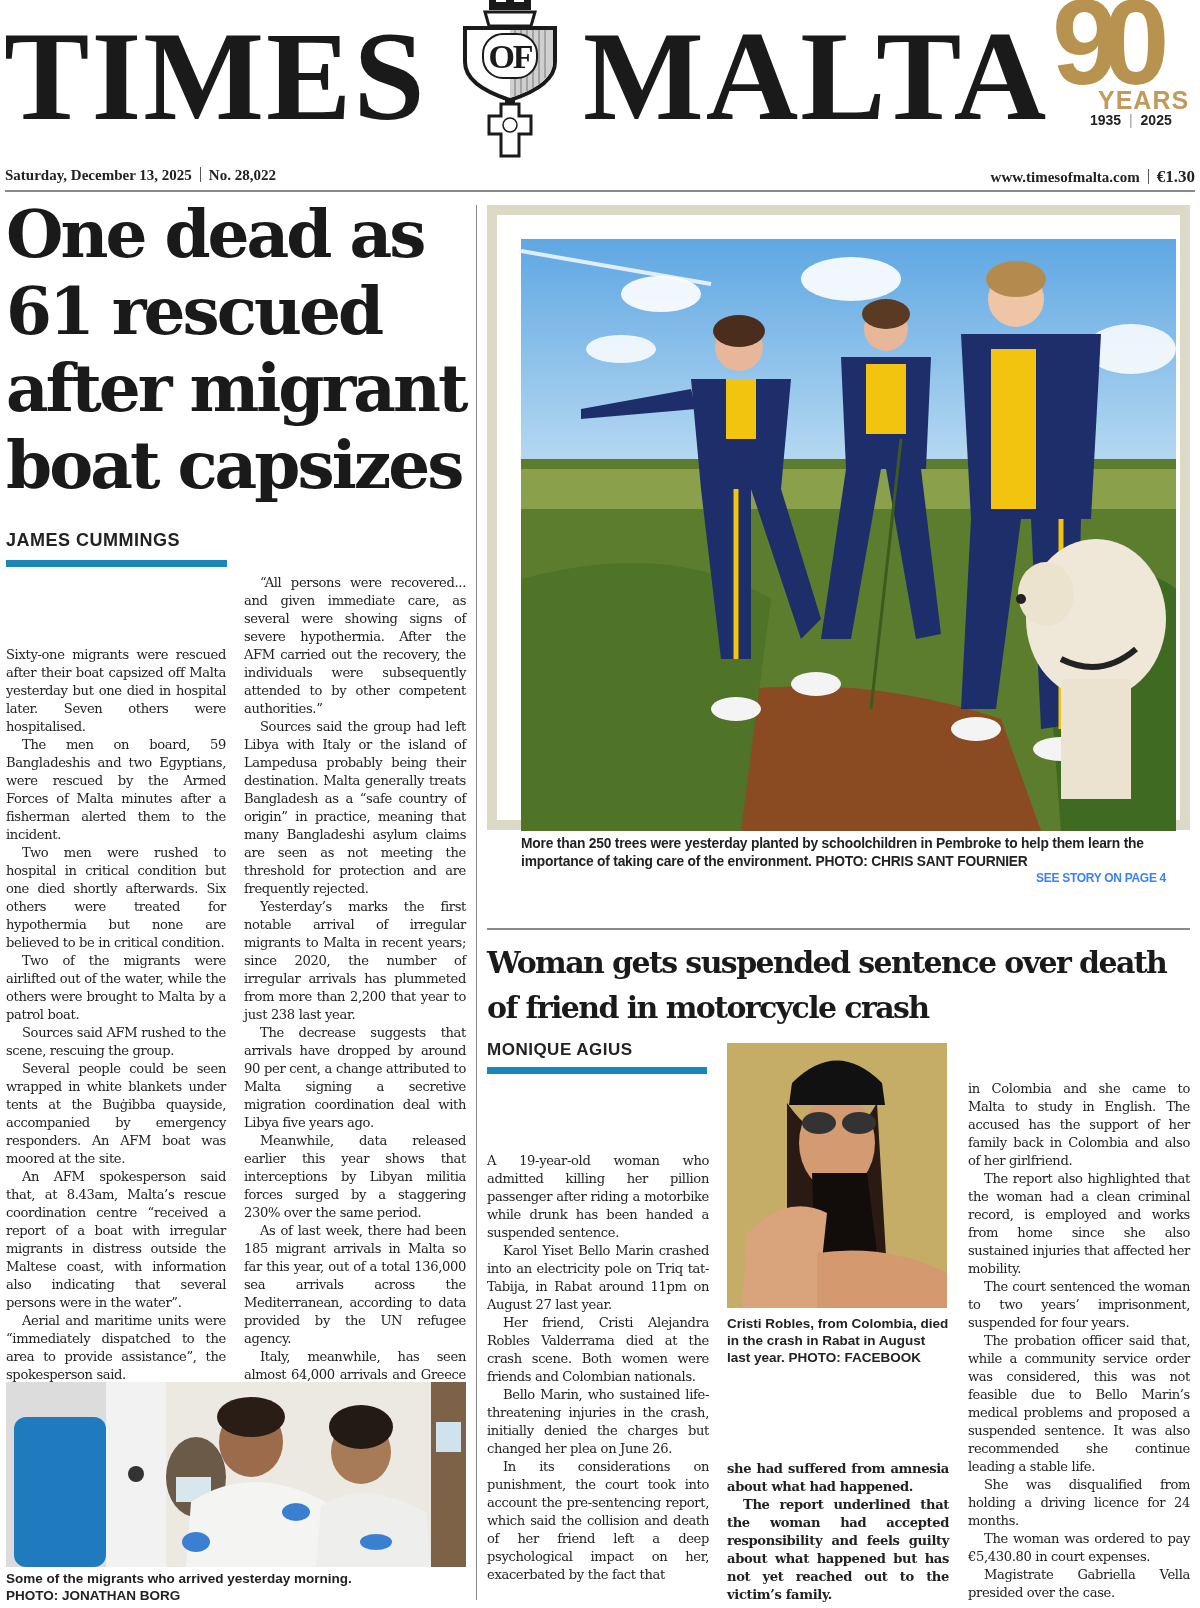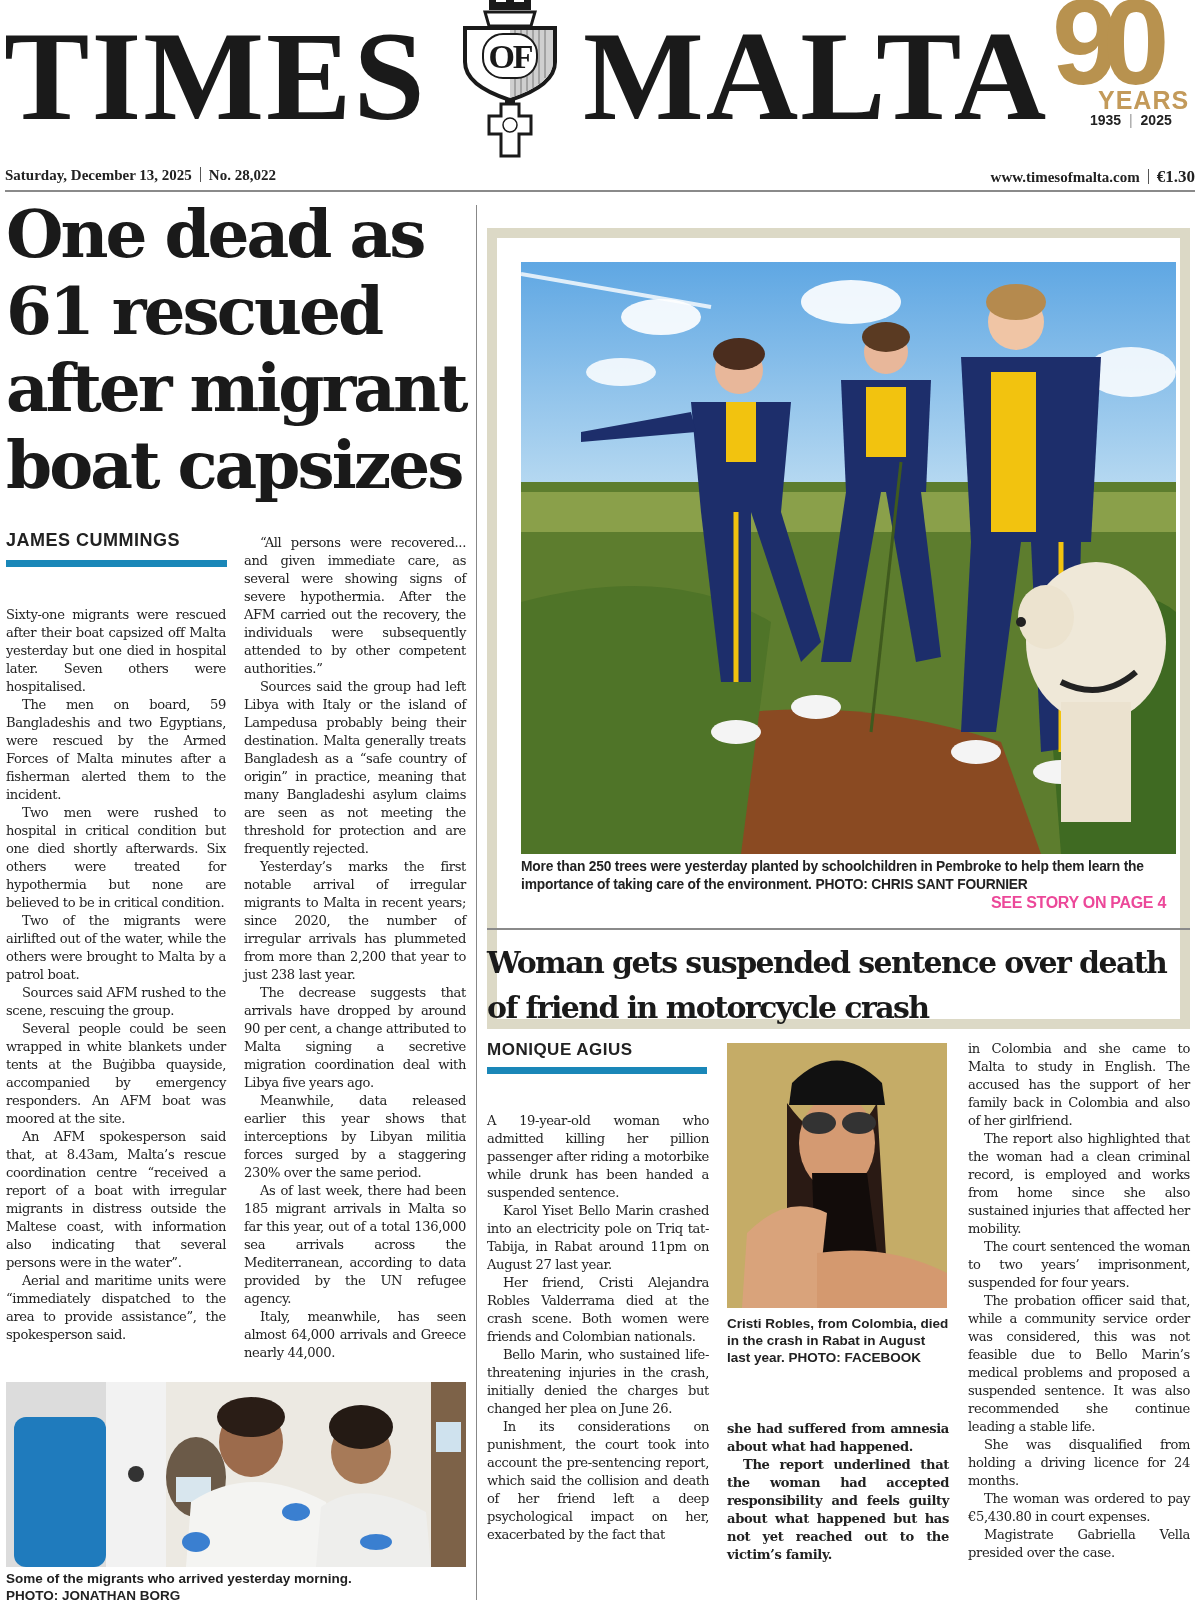--- a/index.html
+++ b/index.html
@@ -23,36 +23,36 @@
   .sep { display: inline-block; width: 1px; height: 15px; background: #555; margin: 0 8px; vertical-align: -2px; }
   .rule-top { position: absolute; left: 5px; top: 190px; width: 1190px; height: 2px; background: #8a8a8a; }
   .vrule { position: absolute; left: 476px; top: 205px; width: 1px; height: 1395px; background: #888; }
 
   
   .lead-headline { position: absolute; left: 6px; top: 196px; width: 465px; font-family: "DejaVu Serif", serif; font-weight: 700; font-size: 66px; line-height: 77px; letter-spacing: -3px; color: #1a1a1a; }
   .byline { font-family: "Liberation Sans", sans-serif; font-weight: 700; font-size: 18px; letter-spacing: 0.5px; color: #222; }
   .byline-rule { height: 7px; background: #1a87b8; }
   .lead-byline { position: absolute; left: 6px; top: 530px; }
   .lead-byline-rule { position: absolute; left: 6px; top: 560px; width: 221px; }
-  .col { position: absolute; font-family: "DejaVu Serif", serif; font-size: 13.1px; line-height: 18px; text-align: justify; color: #222; letter-spacing: -0.35px; }
+  .col { position: absolute; font-family: "DejaVu Serif", serif; font-size: 13.1px; line-height: 18px; text-align: justify; color: #222; letter-spacing: -0.35px; margin-top: 40px; }
   .col p { text-indent: 16px; }
   .col p.noindent { text-indent: 0; }
   .col1 { left: 6px; top: 606px; width: 220px; }
   .col2 { left: 244px; top: 534px; width: 222px; }
 
   .migrant-photo { position: absolute; left: 6px; top: 1382px; width: 460px; height: 185px; overflow: hidden; background: #e9e6e0; }
   .caption { font-family: "Liberation Sans", sans-serif; font-weight: 700; font-size: 13.5px; line-height: 17px; color: #222; }
   .migrant-caption { position: absolute; left: 6px; top: 1570px; width: 470px; }
 
   
-  .feature-box { position: absolute; left: 487px; top: 205px; width: 703px; height: 801px; background: #dcd9c6; padding: 10px; margin-top: 23px; }
+  .feature-box { position: absolute; left: 487px; top: 205px; width: 703px; height: 625px; background: #dcd9c6; padding: 10px; }
   .feature-inner { position: absolute; left: 10px; top: 10px; right: 10px; bottom: 10px; background: #ffffff; }
   .feature-photo { position: absolute; left: 24px; top: 24px; width: 655px; height: 592px; overflow: hidden; }
   .feature-caption { position: absolute; left: 24px; top: 620px; width: 660px; font-family: "Liberation Sans", sans-serif; font-weight: 700; font-size: 13.8px; line-height: 18px; color: #222; letter-spacing: -0.2px; }
-  .see-story { position: absolute; right: 14px; top: 656px; font-family: "Liberation Sans", sans-serif; font-weight: 700; font-size: 16px; color: #ec4899; letter-spacing: -0.3px; }
+  .see-story { position: absolute; right: 14px; top: 656px; font-family: "Liberation Sans", sans-serif; font-weight: 700; font-size: 12px; color: #3b82f6; letter-spacing: -0.3px; }
 
   .rule-mid { position: absolute; left: 487px; top: 928px; width: 703px; height: 2px; background: #8a8a8a; }
 
   
   .second-headline { position: absolute; left: 487px; top: 940px; width: 710px; font-family: "DejaVu Serif", serif; font-weight: 700; font-size: 30px; line-height: 45px; letter-spacing: -1.6px; color: #1a1a1a; }
   .second-byline { position: absolute; left: 487px; top: 1040px; font-size: 17px; }
   .second-byline-rule { position: absolute; left: 487px; top: 1067px; width: 220px; }
   .col3 { left: 487px; top: 1112px; width: 222px; }
   .woman-photo { position: absolute; left: 727px; top: 1043px; width: 220px; height: 265px; overflow: hidden; }
   .woman-caption { position: absolute; left: 727px; top: 1315px; width: 222px; }

